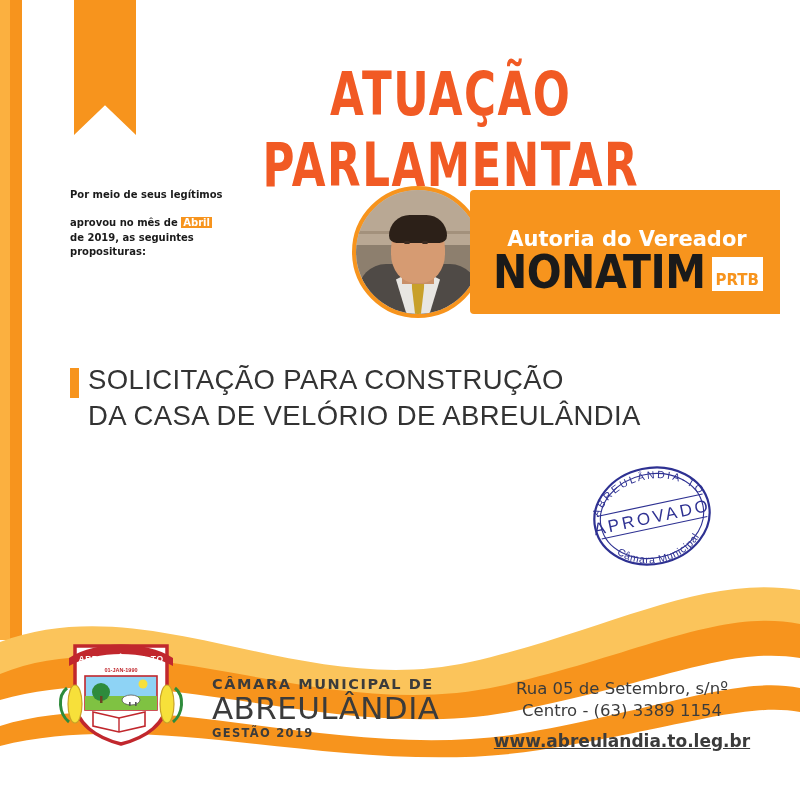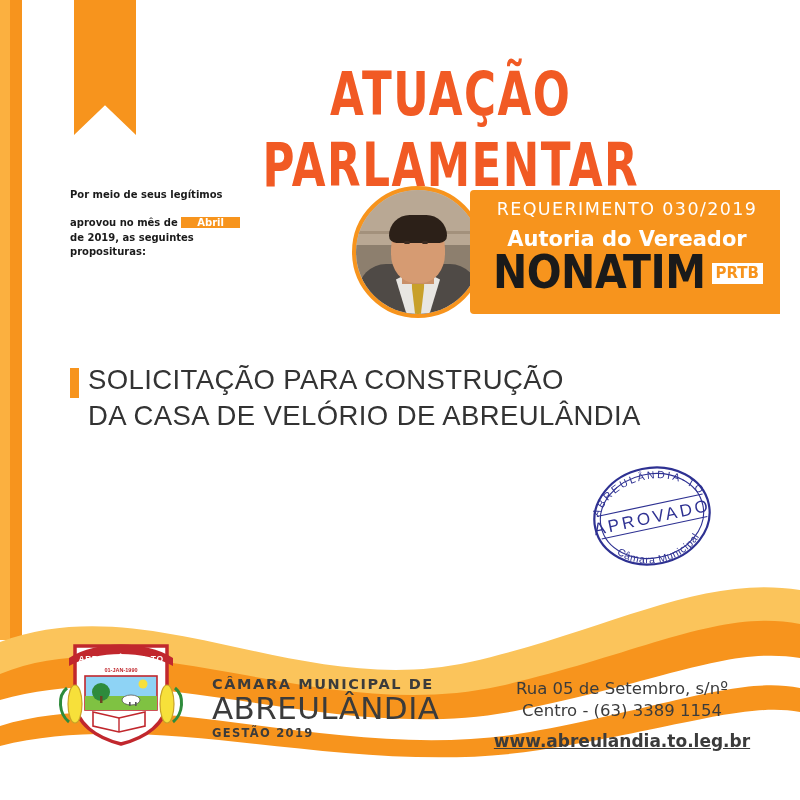--- a/index.html
+++ b/index.html
@@ -61,21 +61,21 @@
     width: 250px;
     font-size: 10px;
     font-weight: bold;
     line-height: 1.42;
     color: #1a1a1a;
     font-family: "DejaVu Sans", sans-serif;
   }
   .intro .hl {
     background: #F7941D;
     color: #ffffff;
-    padding: 0 16px;
+    padding: 0 2px;
   }
 
   
   .photo-wrap {
     position: absolute;
     left: 352px; top: 186px;
     width: 132px; height: 132px;
     border-radius: 50%;
     border: 4px solid #F7941D;
     overflow: hidden;
@@ -162,21 +162,21 @@
     transform: scaleY(1.12);
     transform-origin: bottom left;
   }
   .name-party {
     margin-left: 6px;
     margin-bottom: 3px;
     background: #ffffff;
     color: #F7941D;
     font-size: 15px;
     font-weight: bold;
-    padding: 1px 4px 2px 4px;
+    padding: 14px 4px 2px 4px;
     font-family: "DejaVu Sans", sans-serif;
   }
 
   
   .prop-mark {
     position: absolute;
     left: 70px; top: 368px;
     width: 9px; height: 30px;
     background: #F7941D;
   }
@@ -272,21 +272,20 @@
       <div class="ph-tie"></div>
       <div class="ph-neck"></div>
       <div class="ph-head"></div>
       <div class="ph-hair"></div>
       <div class="ph-eye-l"></div>
       <div class="ph-eye-r"></div>
     </div>
   </div>
 
   <div class="info-panel"></div>
-  <div class="req-label">REQUERIMENTO 030/2019</div>
   <div class="author-label">Autoria do Vereador</div>
   <div class="name-row">
     <span class="name-main">NONATIM</span>
     <span class="name-party">PRTB</span>
   </div>
 
   <div class="prop-mark"></div>
   <div class="prop-text">
     <span>SOLICITAÇÃO PARA CONSTRUÇÃO</span><br>
     <span>DA CASA DE VELÓRIO DE ABREULÂNDIA</span>

